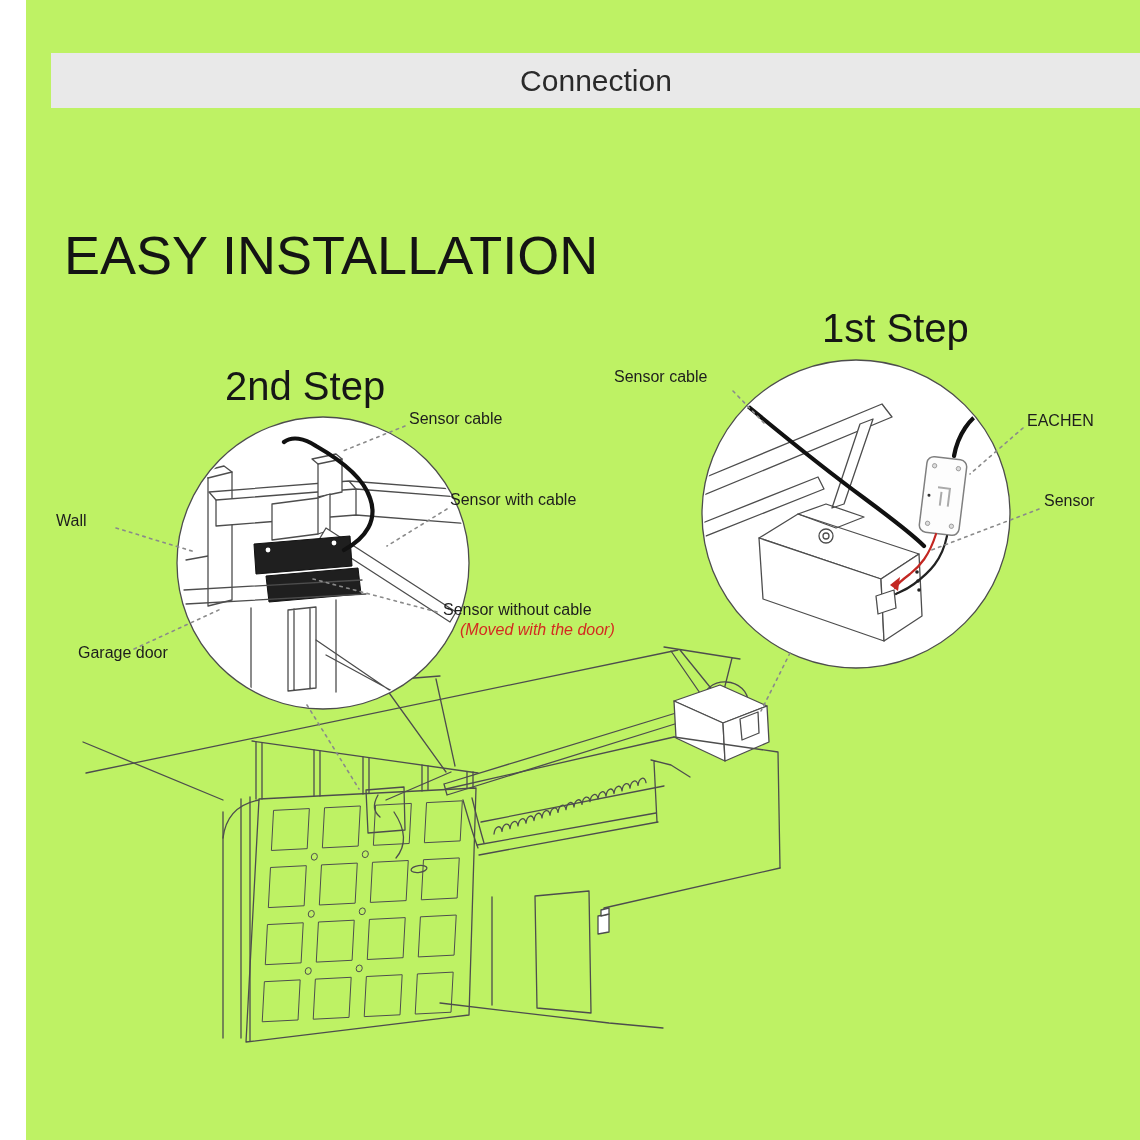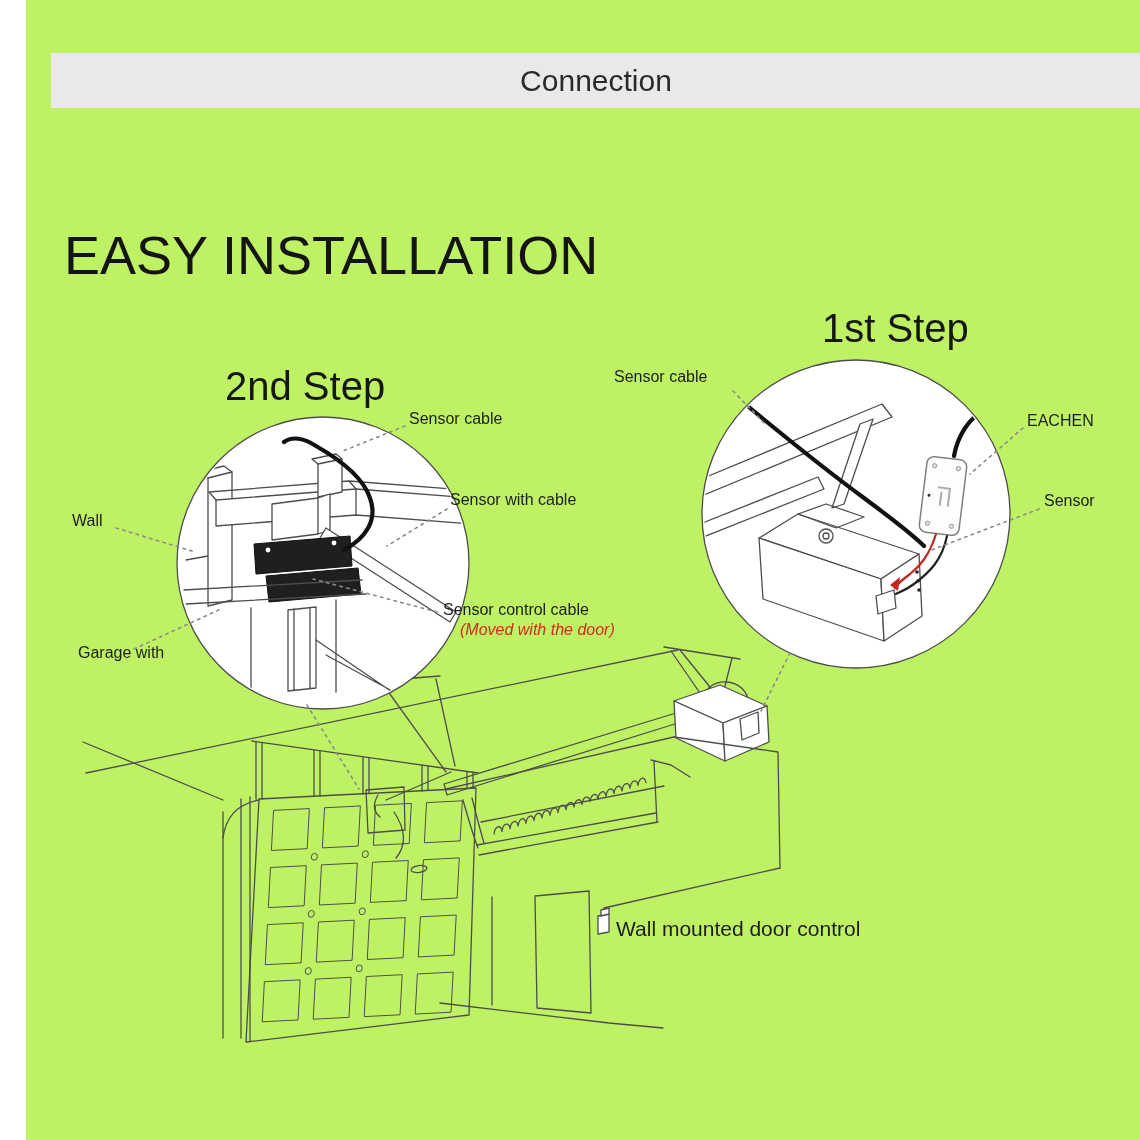--- a/index.html
+++ b/index.html
@@ -212,19 +212,18 @@
 
   <div class="step-title" style="left:796px;top:306px;">1st Step</div>
   <div class="step-title" style="left:199px;top:364px;">2nd Step</div>
 
   <div class="lbl" style="left:588px;top:368px;">Sensor cable</div>
   <div class="lbl" style="left:1001px;top:412px;">EACHEN</div>
   <div class="lbl" style="left:1018px;top:492px;">Sensor</div>
 
   <div class="lbl" style="left:383px;top:410px;">Sensor cable</div>
   <div class="lbl" style="left:424px;top:491px;text-align:right;">Sensor with cable</div>
-  <div class="lbl" style="left:417px;top:601px;">Sensor control cable</div>
+  <div class="lbl" style="left:417px;top:601px;">Sensor without cable</div>
   <div class="lbl red" style="left:434px;top:621px;font-style:italic;">(Moved with the door)</div>
-  <div class="lbl" style="left:46px;top:512px;">Wall</div>
-  <div class="lbl" style="left:52px;top:644px;">Garage with</div>
-
-  <div class="lbl" style="left:590px;top:917px;font-size:21px;">Wall mounted door control</div>
+  <div class="lbl" style="left:30px;top:512px;">Wall</div>
+  <div class="lbl" style="left:52px;top:644px;">Garage door</div>
+
 </div>
 
 </body></html>

